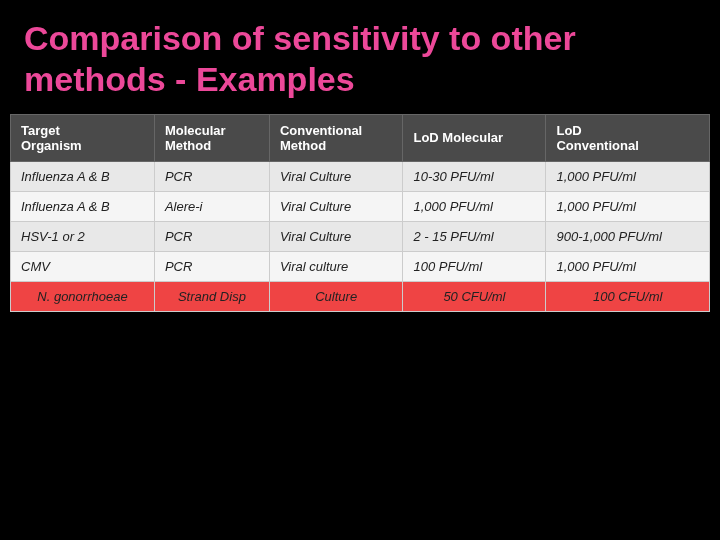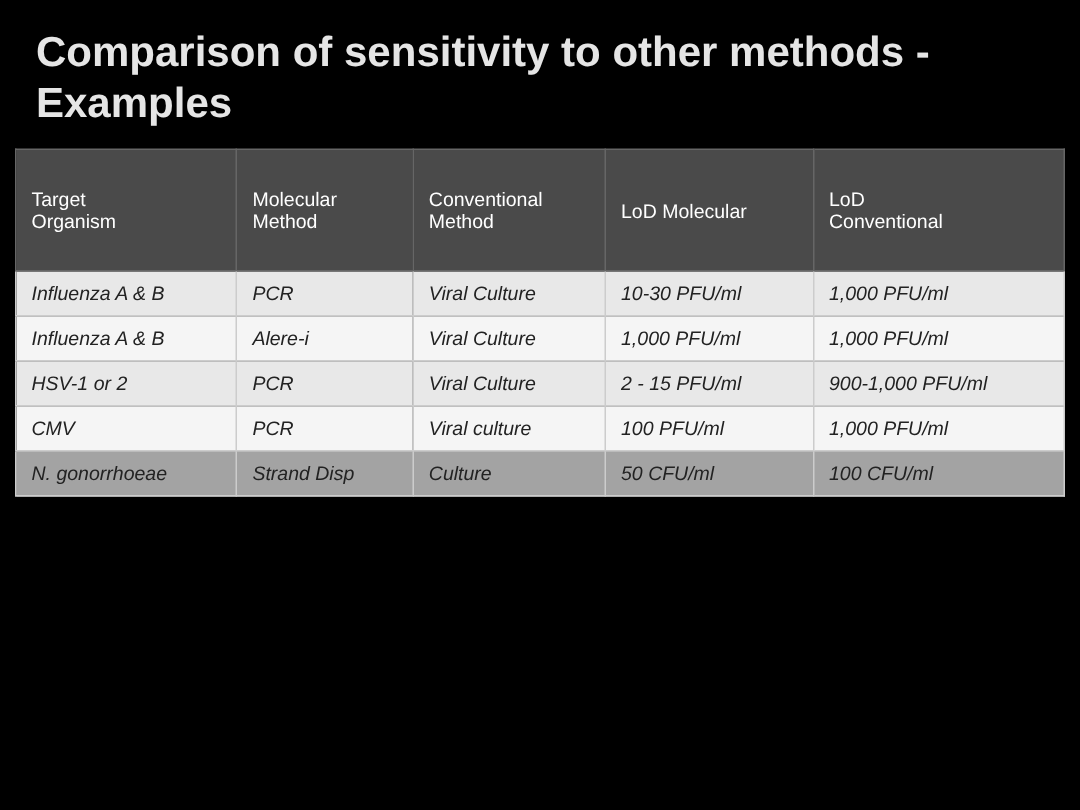--- a/index.html
+++ b/index.html
@@ -8,59 +8,60 @@
       height: 540px;
       font-family: Arial, sans-serif;
       background: #000;
       overflow: hidden;
     }
     .header {
       background: #000;
       padding: 18px 24px 14px 24px;
     }
     .header h1 {
-      color: #e5e5e5;
-      font-size: 28px;
+      color: #ec4899;
+      font-size: 34px;
       font-weight: bold;
       line-height: 1.2;
     }
     .table-wrapper {
       background: #000;
       padding: 0 10px 10px 10px;
     }
     table {
       width: 100%;
       border-collapse: collapse;
       font-size: 13px;
     }
     thead tr {
       background: #4a4a4a;
       color: #fff;
     }
     thead th {
-      padding: 25px 10px;
+      padding: 8px 10px;
       text-align: left;
-      font-weight: normal;
+      font-weight: bold;
       border: 1px solid #666;
     }
     tbody tr:nth-child(odd) {
       background: #e8e8e8;
     }
     tbody tr:nth-child(even) {
       background: #f5f5f5;
     }
     tbody td {
       padding: 7px 10px;
       border: 1px solid #ccc;
       color: #222;
       vertical-align: top;
       font-style: italic;
     }
     tbody tr.highlight-row td {
-      background: #a3a3a3;
+      background: #ef4444;
+      text-align: center;
     }
   </style>
 </head>
 <body>
 
 <div class="header">
   <h1>Comparison of sensitivity to other methods - Examples</h1>
 </div>
 
 <div class="table-wrapper">

